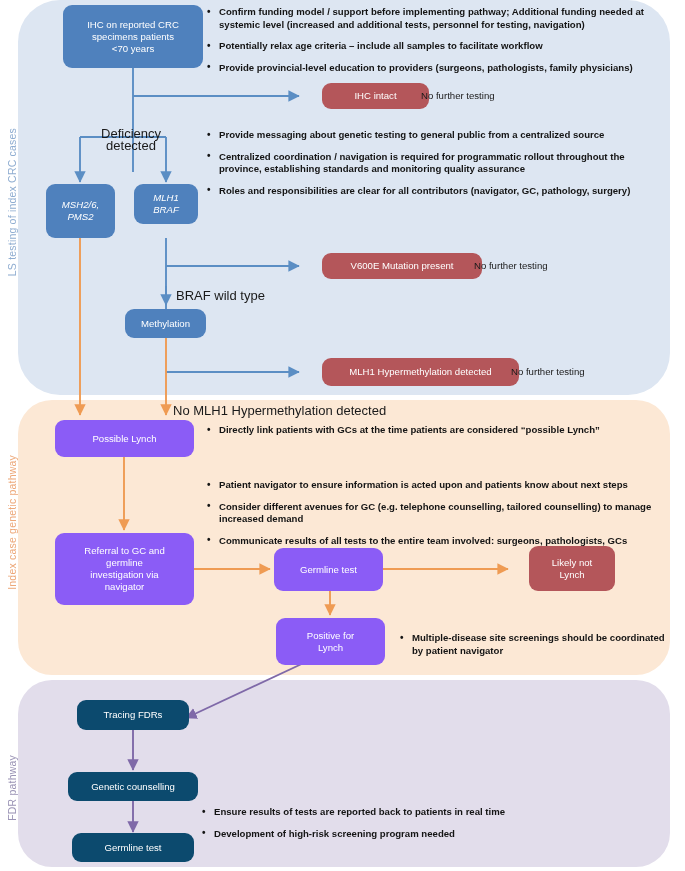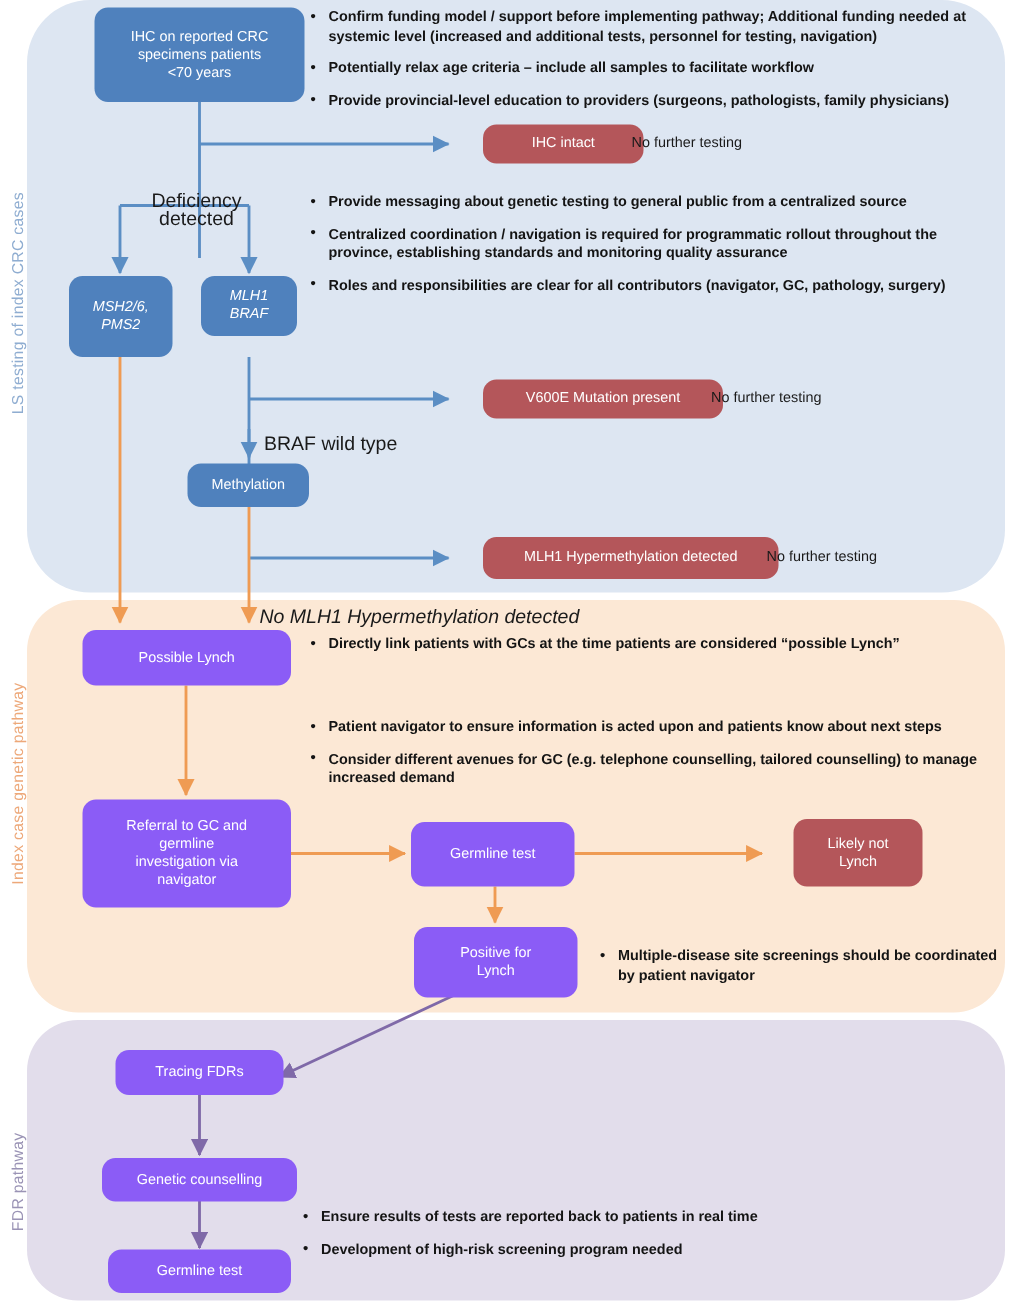--- a/index.html
+++ b/index.html
@@ -16,21 +16,21 @@
   .lbl-blue{left:6px;top:128px;color:#8fadd1;}
   .lbl-orange{left:6px;top:455px;color:#eda879;}
   .lbl-purple{left:6px;top:755px;color:#9a93b5;}
 
   .node{position:absolute;display:flex;align-items:center;justify-content:center;
         text-align:center;color:#fff;font-size:9.6px;line-height:12px;border-radius:9px;
         box-sizing:border-box;padding:2px 4px;}
   .n-blue{background:#4f81bd;}
   .n-red{background:#b4565a;margin-left:17px;}
   .n-orange{background:#8b5cf6;}
-  .n-purple{background:#8b5cf6;}
+  .n-purple{background:#0c4a6e;}
   .ital{font-style:italic;}
 
   .note{position:absolute;font-size:9.6px;color:#1a1a1a;line-height:12px;white-space:nowrap;}
   .edge-label{position:absolute;font-size:13px;color:#1a1a1a;line-height:11.5px;text-align:center;}
 
   ul.bl{position:absolute;margin:0;padding:0;list-style:none;}
   ul.bl li{position:relative;padding-left:14px;font-size:9.6px;line-height:12.6px;color:#141414;
            margin-bottom:9px;font-weight:bold;}
   ul.bl li:before{content:"\2022";position:absolute;left:2px;top:-0.5px;font-size:10px;color:#141414;}
 
@@ -159,33 +159,34 @@
     <li>Potentially relax age criteria – include all samples to facilitate workflow</li>
     <li>Provide provincial-level education to providers (surgeons, pathologists, family physicians)</li>
   </ul>
 
   <ul class="bl" style="left:205px;top:129px;width:460px;">
     <li>Provide messaging about genetic testing to general public from a centralized source</li>
     <li>Centralized coordination / navigation is required for programmatic rollout throughout the province, establishing standards and monitoring quality assurance</li>
     <li>Roles and responsibilities are clear for all contributors (navigator, GC, pathology, surgery)</li>
   </ul>
 
-  <div class="edge-label" style="left:173px;top:405px;text-align:left;font-style:italic;">No MLH1 Hypermethylation detected</div>
+  <div class="edge-label" style="left:173px;top:405px;text-align:left;">No MLH1 Hypermethylation detected</div>
 
   <div class="node n-orange" style="left:55px;top:420px;width:139px;height:37px;">
     <span>Possible Lynch</span>
   </div>
 
   <ul class="bl" style="left:205px;top:424px;width:470px;">
     <li>Directly link patients with GCs at the time patients are considered “possible Lynch”</li>
   </ul>
 
   <ul class="bl" style="left:205px;top:479px;width:470px;">
     <li>Patient navigator to ensure information is acted upon and patients know about next steps</li>
     <li>Consider different avenues for GC (e.g. telephone counselling, tailored counselling) to manage increased demand</li>
+    <li>Communicate results of all tests to the entire team involved: surgeons, pathologists, GCs</li>
   </ul>
 
   <div class="node n-orange" style="left:55px;top:533px;width:139px;height:72px;">
     <span>
       <span>Referral to GC and</span><br>
       <span>germline</span><br>
       <span>investigation via</span><br>
       <span>navigator</span>
     </span>
   </div>

